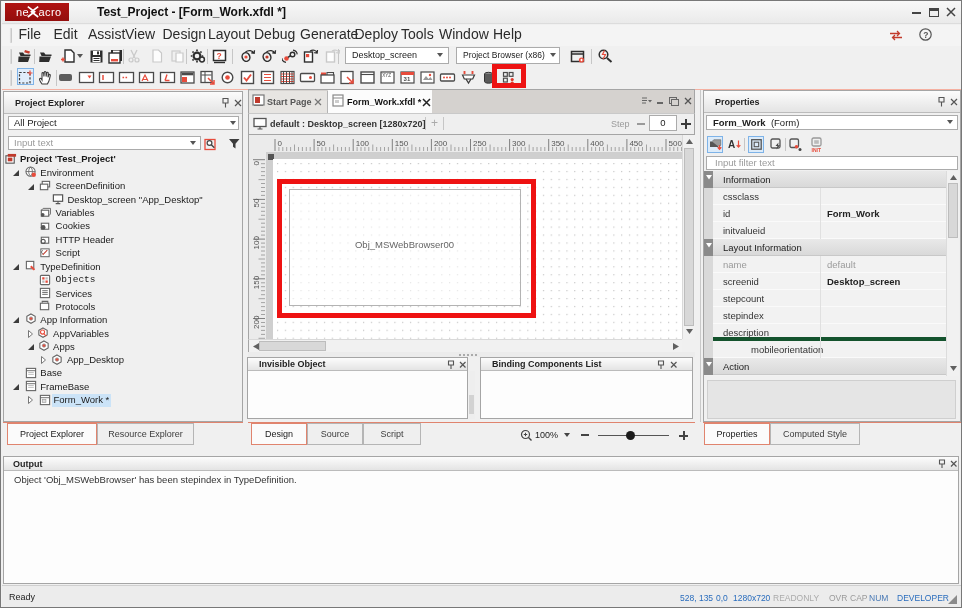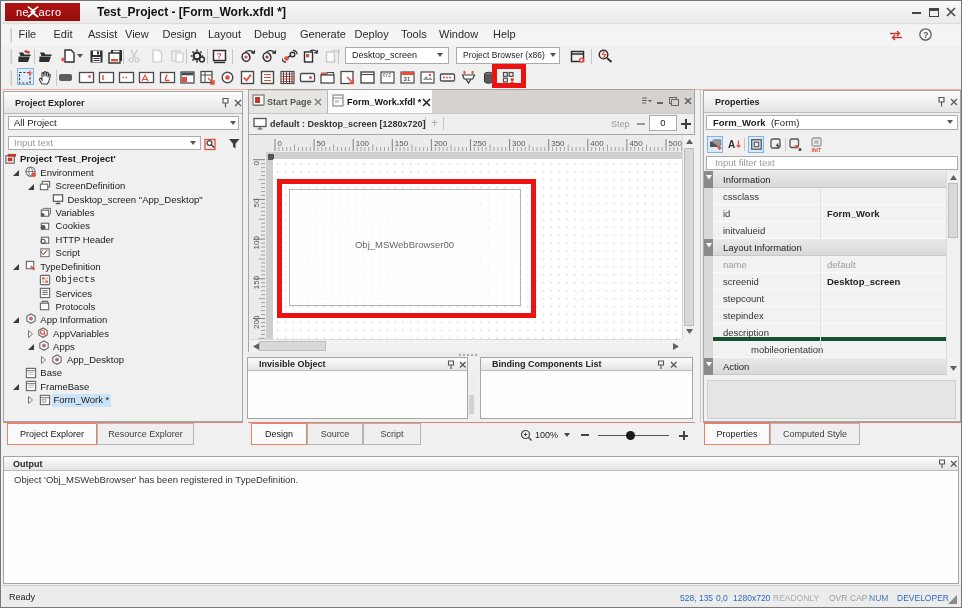--- a/index.html
+++ b/index.html
@@ -2,24 +2,24 @@
 <html><head><meta charset="utf-8">
 <style>
 * { margin:0; padding:0; box-sizing:border-box; }
 html,body { width:962px; height:608px; }
 #win { position:relative; width:962px; height:608px; background:#f0f0f0;
   border:1px solid #787878; overflow:hidden;
   font-family:"Liberation Sans",sans-serif; font-size:9.5px; color:#333; }
 .a { position:absolute; }
 #titlebar { position:absolute; left:1px; top:0; width:959px; height:23px;
   background:linear-gradient(#f8f8f8,#eaeaea); border-bottom:1px solid #dcdcdc;}
-#logo { position:absolute; left:3px; top:2px; width:75px; height:18px;
+#logo { position:absolute; left:3px; top:2px; width:64px; height:18px;
   background:linear-gradient(#b01312,#930e0d); }
 #menubar { position:absolute; left:1px; top:24px; width:959px; height:21px; background:#f4f4f4; }
-.mi { position:absolute; top:29px; font-size:11px; color:#2b2b2b; line-height:9px; }
+.mi { position:absolute; top:29px; font-size:14px; color:#2b2b2b; line-height:9px; }
 .grip { position:absolute; width:3px; background:linear-gradient(90deg,#fdfdfd,#bdbdbd); border-radius:1px; }
 .tsep { position:absolute; width:1px; background:#c6c6c6; }
 #tbline { position:absolute; left:1px; top:88px; width:959px; height:1px; background:#f5b0a1; }
 .panel { position:absolute; background:#f0f0f0; border:1px solid #a5a5a5; }
 .phead { position:absolute; left:0; top:0; right:0; height:22px;
   background:linear-gradient(#fcfcfc,#e4e4e4); border-bottom:1px solid #bbb;
   font-weight:bold; color:#1f1f1f; line-height:22px; padding-left:11px; font-size:9px; }
 .inputbox { position:absolute; background:#fff; border:1px solid #ababab; color:#9a9a9a; font-size:9.5px; }
 .btab { position:absolute; border:1px solid #b5b5b5; background:#efefef;
   text-align:center; font-size:9px; color:#3c3c3c; height:22px; line-height:20px; }
@@ -973,21 +973,21 @@
 
 <div class="panel" style="left:2px;top:455px;width:956px;height:128px;">
  <div class="phead" style="height:14px;line-height:14px;padding-left:9px;">Output</div>
  <svg class="a" style="left:934px;top:2px;" width="8" height="10">
         <path d="M1.5 1 h5 v4 h-5 z M4 5 v4" stroke="#555" stroke-width="1.1" fill="none"></path>
       </svg>
  <svg class="a" style="left:946px;top:3px;" width="8" height="8">
         <path d="M1 1 L6.5 6.5 M6.5 1 L1 6.5" stroke="#555" stroke-width="1.2"></path>
       </svg>
  <div class="a" style="left:0;top:14px;width:954px;height:112px;background:#fdfdfd;"></div>
- <div class="a" style="left:10px;top:18px;color:#333;font-size:9.5px;line-height:9.5px;">Object 'Obj_MSWebBrowser' has been registered in TypeDefinition.</div>
+ <div class="a" style="left:10px;top:18px;color:#333;font-size:9.5px;line-height:9.5px;">Object 'Obj_MSWebBrowser' has been stepindex in TypeDefinition.</div>
 </div>
 
 <div class="a" style="left:1px;top:584px;width:959px;height:22px;background:#ececec;border-top:1px solid #cfcfcf;font-size:8.5px;">
  <div class="a" style="left:7px;top:6px;color:#222;font-size:9px;">Ready</div>
  <div class="a" style="left:678px;top:7px;color:#2a6dbd;">528, 135</div>
  <div class="a" style="left:714px;top:7px;color:#2a6dbd;">0,0</div>
  <div class="a" style="left:731px;top:7px;color:#2a6dbd;">1280x720</div>
  <div class="a" style="left:771px;top:7px;color:#ababab;">READONLY</div>
  <div class="a" style="left:827px;top:7px;color:#9a9a9a;">OVR</div>
  <div class="a" style="left:848px;top:7px;color:#9a9a9a;">CAP</div>

